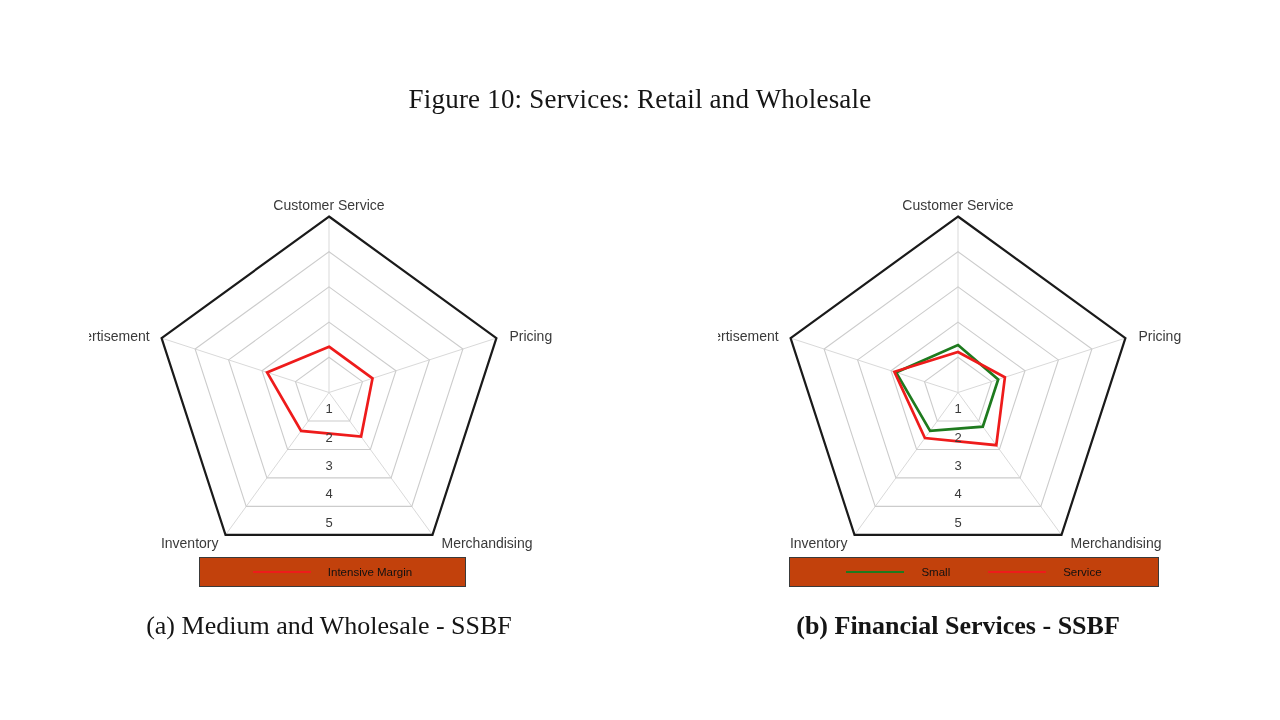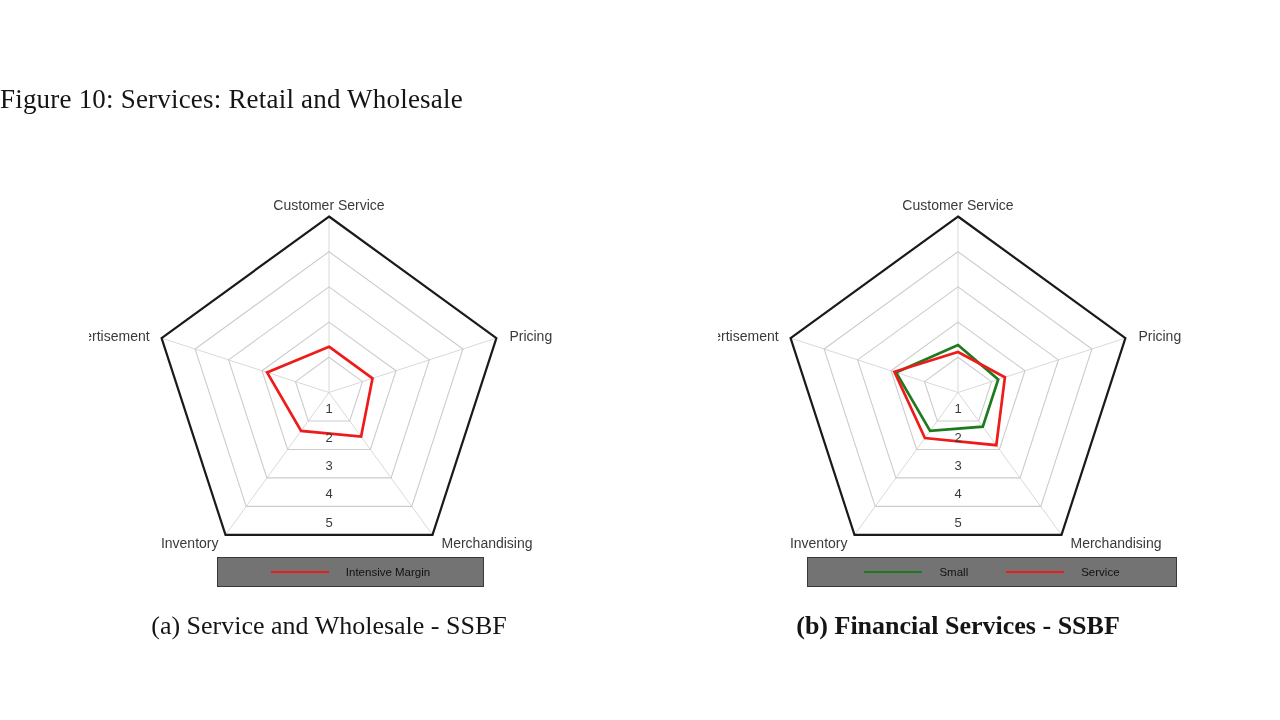--- a/index.html
+++ b/index.html
@@ -3,38 +3,38 @@
 <meta charset="utf-8">
 <style>
   html,body { margin:0; padding:0; }
   body {
     width:1280px; height:720px; position:relative; overflow:hidden;
     background:#ffffff;
     font-family:"Liberation Sans", sans-serif;
   }
   .fig-title {
     position:absolute; top:84px; left:0; width:1280px; margin:0;
-    text-align:left; font-family:"Liberation Serif", serif;
+    text-align:center; font-family:"Liberation Serif", serif;
     font-weight:400; font-size:27px; color:#151515; letter-spacing:0.2px;
   }
   .chart-svg { position:absolute; top:190px; }
   #radar-0 { left:89px; }
   #radar-1 { left:718px; }
 
   .spoke   { stroke:#d9d9d9; stroke-width:1; }
   .ring    { fill:none; stroke:#cccccc; stroke-width:1.1; }
   .ring-outer { fill:none; stroke:#1a1a1a; stroke-width:2.2; }
   .series-line { fill:none; stroke-width:2.7; stroke-linejoin:miter; }
   .axis-label { font-size:14px; fill:#3a3a3a; font-family:"Liberation Sans", sans-serif; }
   .ring-tick  { font-size:13px; fill:#3a3a3a; font-family:"Liberation Sans", sans-serif; }
 
   .legend-box {
     position:absolute; top:557px; height:30px; box-sizing:border-box;
-    border:1.4px solid #3a3a3a; background:#737373;
-    display:flex; align-items:center; justify-content:center; column-gap:38px;margin-left:18px;
+    border:1.4px solid #3a3a3a; background:#c2410c;
+    display:flex; align-items:center; justify-content:center; column-gap:38px;
   }
   #legend-0 { left:199px; width:267px; }
   #legend-1 { left:789px; width:370px; }
   .legend-item { display:flex; align-items:center; column-gap:17px; }
   .legend-line { width:58px; height:0; border-top:2.6px solid #000; }
   .legend-label { font-size:11.5px; color:#111111; }
 
   .caption {
     position:absolute; top:611px; width:480px; text-align:center;
     font-family:"Liberation Serif", serif; font-size:26px; color:#151515;
@@ -105,14 +105,14 @@
     <span class="legend-item">
       <span class="legend-line" style="border-top-color: rgb(30, 122, 30);"></span>
       <span class="legend-label">Small</span>
     </span>
     <span class="legend-item">
       <span class="legend-line" style="border-top-color: rgb(238, 27, 27);"></span>
       <span class="legend-label">Service</span>
     </span>
   </div>
 
-<div id="caption-0" class="caption">(a) Service and Wholesale - SSBF</div>
+<div id="caption-0" class="caption">(a) Medium and Wholesale - SSBF</div>
 <div id="caption-1" class="caption">(b) Financial Services - SSBF</div>
 
 </body></html>

